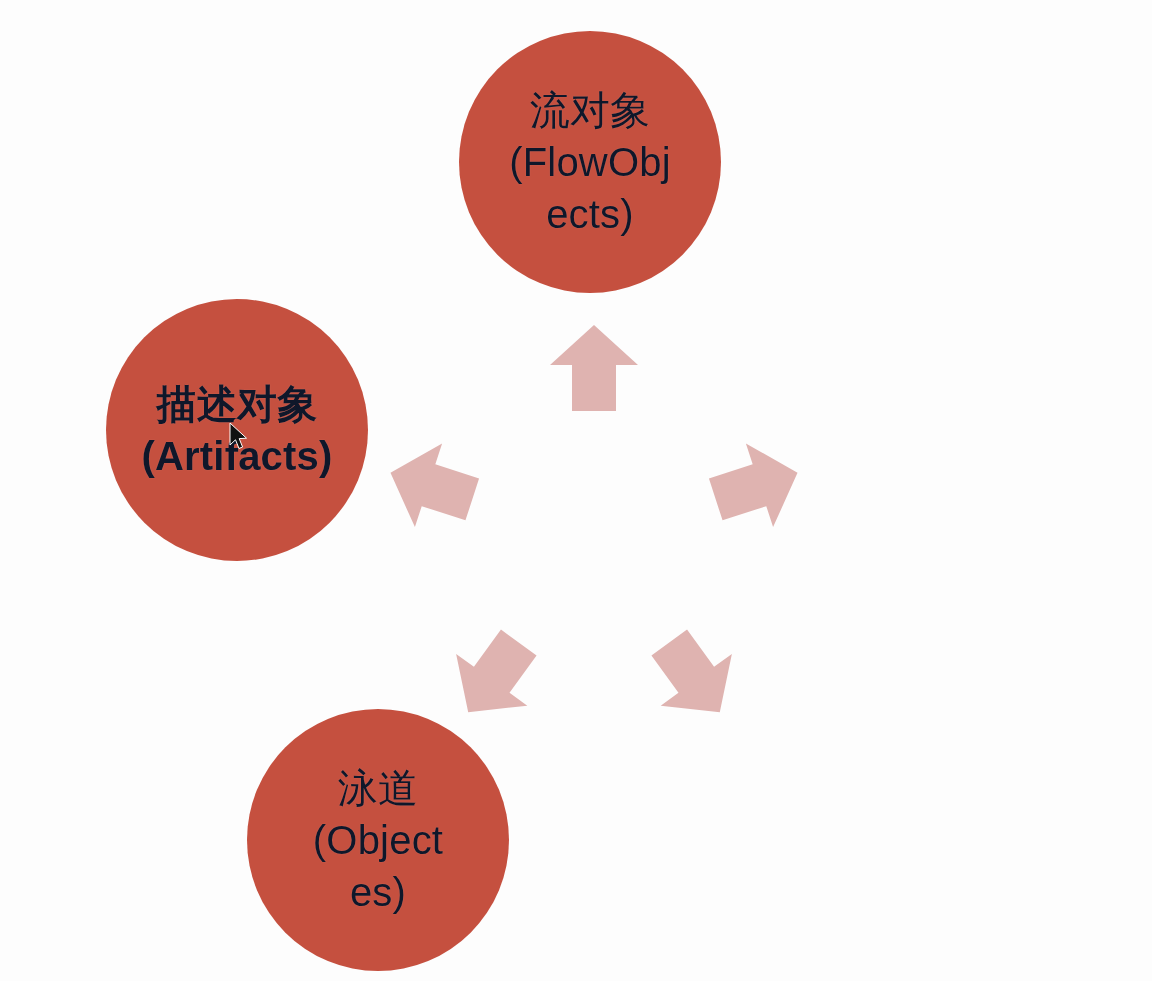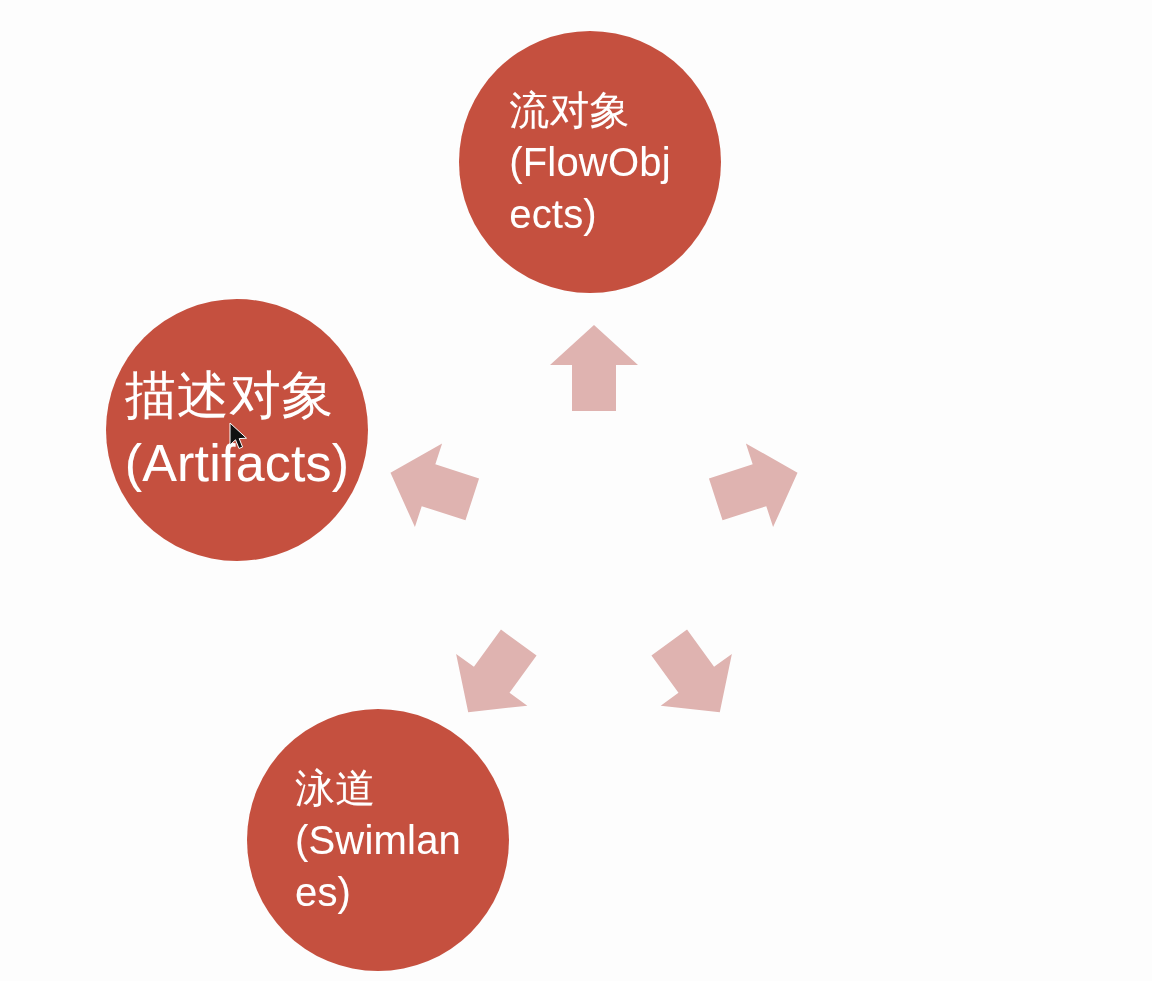--- a/index.html
+++ b/index.html
@@ -17,21 +17,22 @@
     background: #fdfdfd;
     overflow: hidden;
   }
   .node {
     position: absolute;
     border-radius: 50%;
     background: #c5503f;
     display: flex;
     align-items: center;
     justify-content: center;
-    color: #ffffff;
+    text-align: center;
+    color: #0f172a;
     box-sizing: border-box;
   }
   .node-label {
     display: block;
     line-height: 1.30;
     letter-spacing: 0.2px;
     padding: 0 6px;
     white-space: pre-line;
     text-shadow: 0 0 1px rgba(255,255,255,0.25);
   }
@@ -81,21 +82,21 @@
   }
   #node-swimlanes .node-label { font-size: 40px; }
 
   
   #node-artifacts {
     left: 106px;
     top: 299px;
     width: 262px;
     height: 262px;
   }
-  #node-artifacts .node-label { font-size: 52px; }
+  #node-artifacts .node-label { font-size: 40px; font-weight: bold; }
 
   
   .arrow {
     position: absolute;
     width: 96px;
     height: 96px;
     left: 546px;
     top: 491px;
     transform-origin: 48px 48px;
     pointer-events: none;
@@ -156,21 +157,21 @@
   <div class="node" id="node-flow">
     <span class="node-label">流对象
 (FlowObj
 ects)</span>
   </div>
 
 
 
   <div class="node" id="node-swimlanes">
     <span class="node-label">泳道
-(Swimlan
+(Object
 es)</span>
   </div>
 
   <div class="node" id="node-artifacts">
     <span class="node-label">描述对象
 (Artifacts)</span>
   </div>
 
 
   <div id="mouse-cursor">

